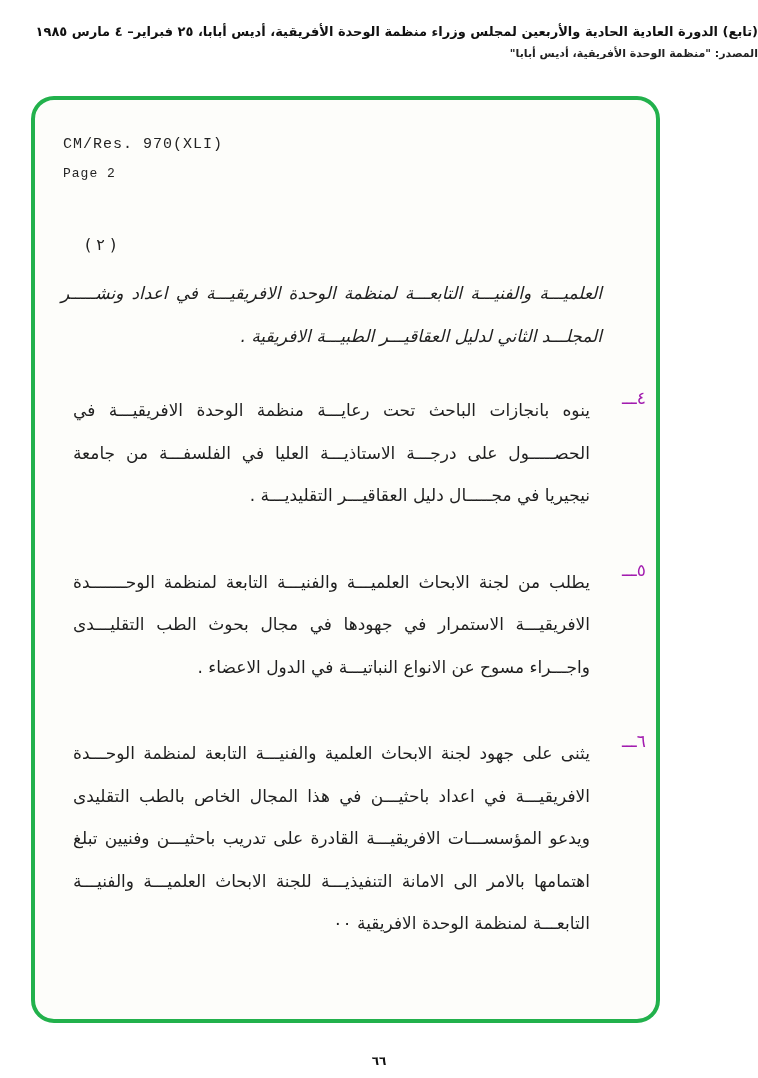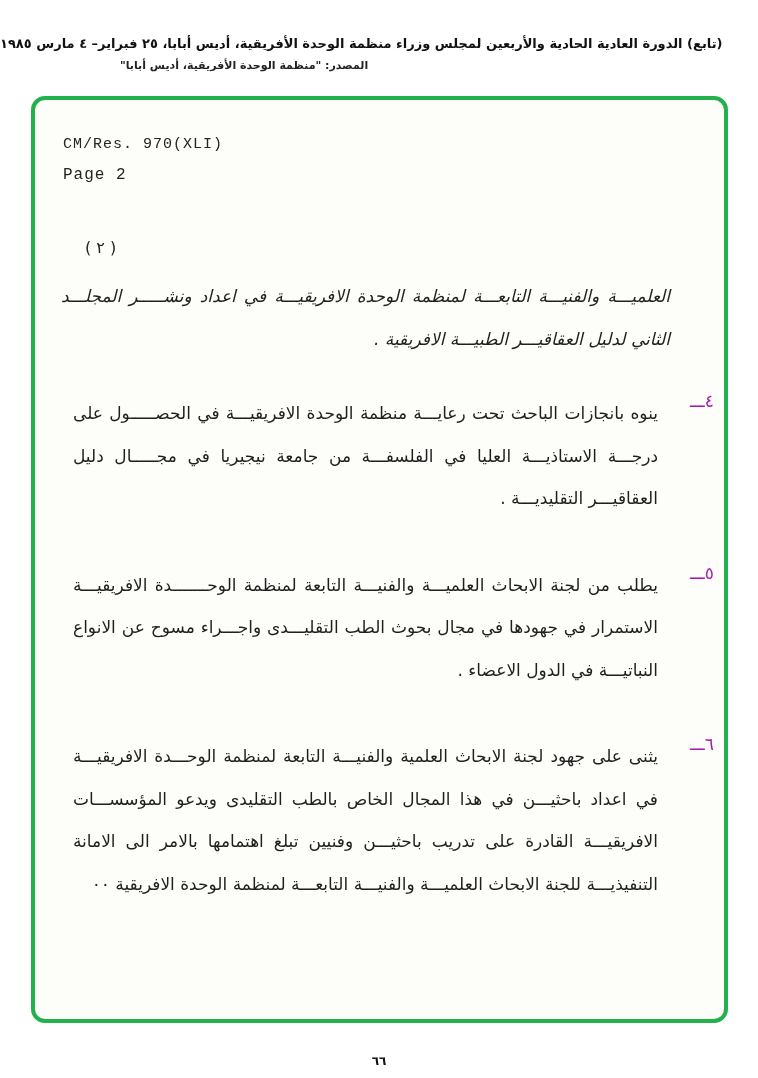--- a/index.html
+++ b/index.html
@@ -10,63 +10,63 @@
     background: #ffffff;
     font-family: "DejaVu Sans", sans-serif;
     color: #1c1c1c;
     position: relative;
     overflow: hidden;
   }
 
   
   .top-header {
     direction: rtl;
-    text-align: left;
-    padding-top: 36px;
+    text-align: right;
+    padding-top: 24px;
   }
   .header-line1 {
     font-size: 13px;
     font-weight: bold;
     color: #111;
     white-space: nowrap;
   }
   .header-line2 {
     font-size: 11px;
     font-weight: bold;
     color: #222;
     margin-top: 8px;
     margin-left: 120px; 
   }
 
   
   .scan-frame {
     position: absolute;
     left: 31px;
     top: 96px;
-    width: 697px;
+    width: 629px;
     height: 927px;
     box-sizing: border-box;
     border: 4px solid #22b14c;
-    border-radius: 14px;
+    border-radius: 23px;
     background: #fdfdfa;
     overflow: hidden;
   }
 
   .doc-head {
     padding: 36px 0 0 28px;
     direction: ltr;
     font-family: "Liberation Mono", "DejaVu Sans Mono", monospace;
     color: #242424;
   }
   .doc-ref {
     font-size: 15px;
     letter-spacing: 1px;
   }
   .doc-page {
-    font-size: 16px;
+    font-size: 13px;
     margin-top: 13px;
     letter-spacing: 1px;
   }
 
   .section-marker {
     direction: rtl;
     text-align: left;
     margin: 54px 0 0 0;
     padding-left: 50px;
     font-size: 16px;

